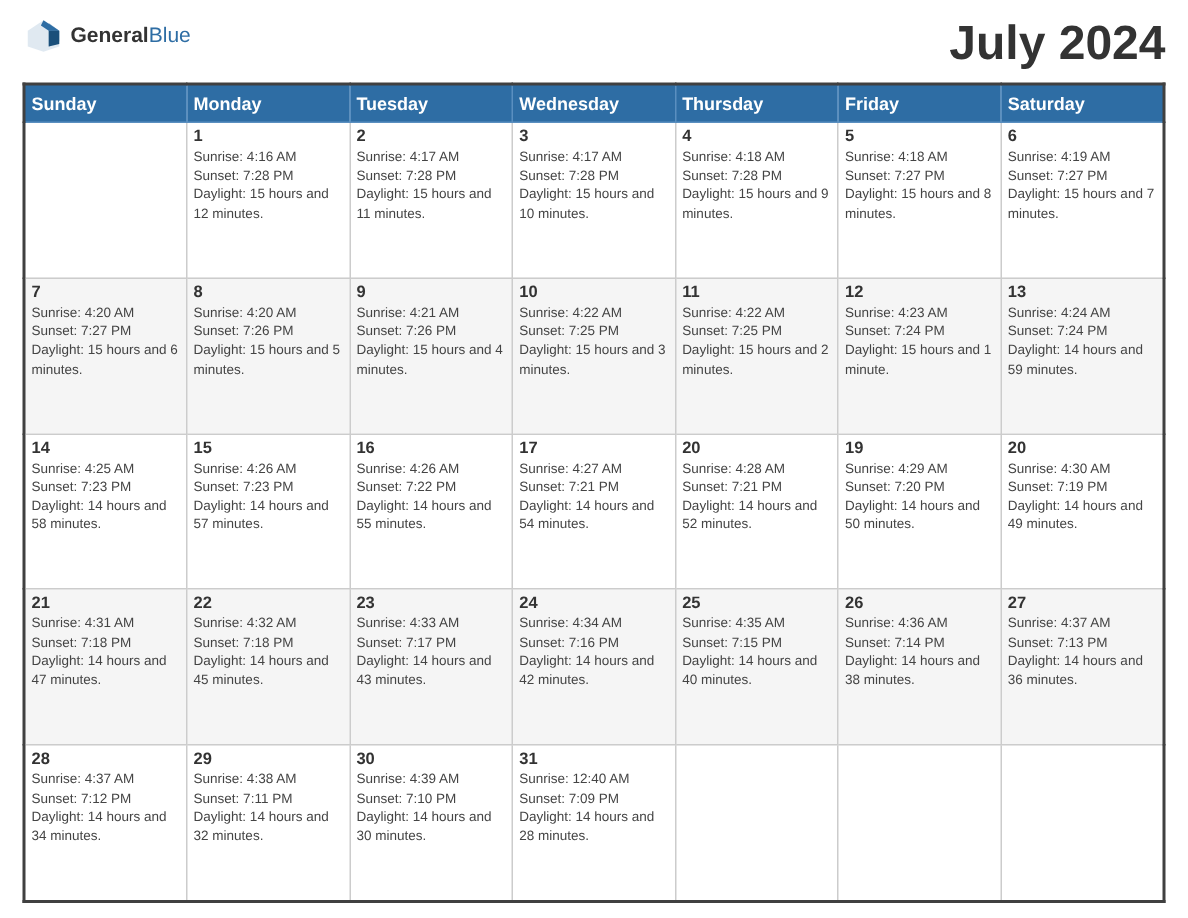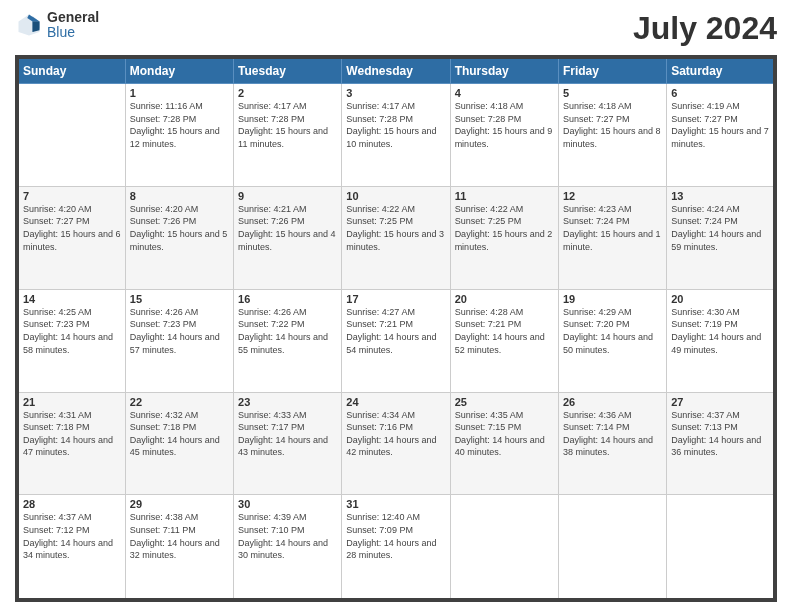--- a/index.html
+++ b/index.html
@@ -23,21 +23,20 @@
       align-items: flex-start;
       margin-bottom: 8px;
     }
     .logo {
       display: flex;
       align-items: center;
       gap: 4px;
     }
     .logo-text {
       display: flex;
-      flex-direction: column;
       line-height: 1.1;
     }
     .logo-general {
       font-size: 14px;
       font-weight: bold;
       color: #333;
     }
     .logo-blue {
       font-size: 14px;
       font-weight: normal;
@@ -54,21 +53,21 @@
       font-size: 32px;
       font-weight: bold;
       color: #333;
     }
     .title-location {
       font-size: 14px;
       color: #555;
     }
     .calendar {
       flex: 1;
-      border: 4px solid #404040;
+      border: 2px solid #404040;
       border-collapse: collapse;
       width: 100%;
       table-layout: fixed;
     }
     .calendar th {
       background: #2e6da4;
       color: #fff;
       font-size: 12px;
       font-weight: bold;
       padding: 5px 4px;
@@ -137,21 +136,21 @@
         <th>Friday</th>
         <th>Saturday</th>
       </tr>
     </thead>
     <tbody id="calendar-body">
     <tr>
           <td class="empty"></td>
           <td>
           <span class="day-num">1</span>
           <div class="day-info">
-            <span>Sunrise: 11:16 AM</span><br>
+            <span>Sunrise: 4:16 AM</span><br>
             <span>Sunset: 7:28 PM</span><br>
             <span>Daylight: 15 hours and 12 minutes.</span>
           </div>
         </td>
           <td>
           <span class="day-num">2</span>
           <div class="day-info">
             <span>Sunrise: 4:17 AM</span><br>
             <span>Sunset: 7:28 PM</span><br>
             <span>Daylight: 15 hours and 11 minutes.</span>

